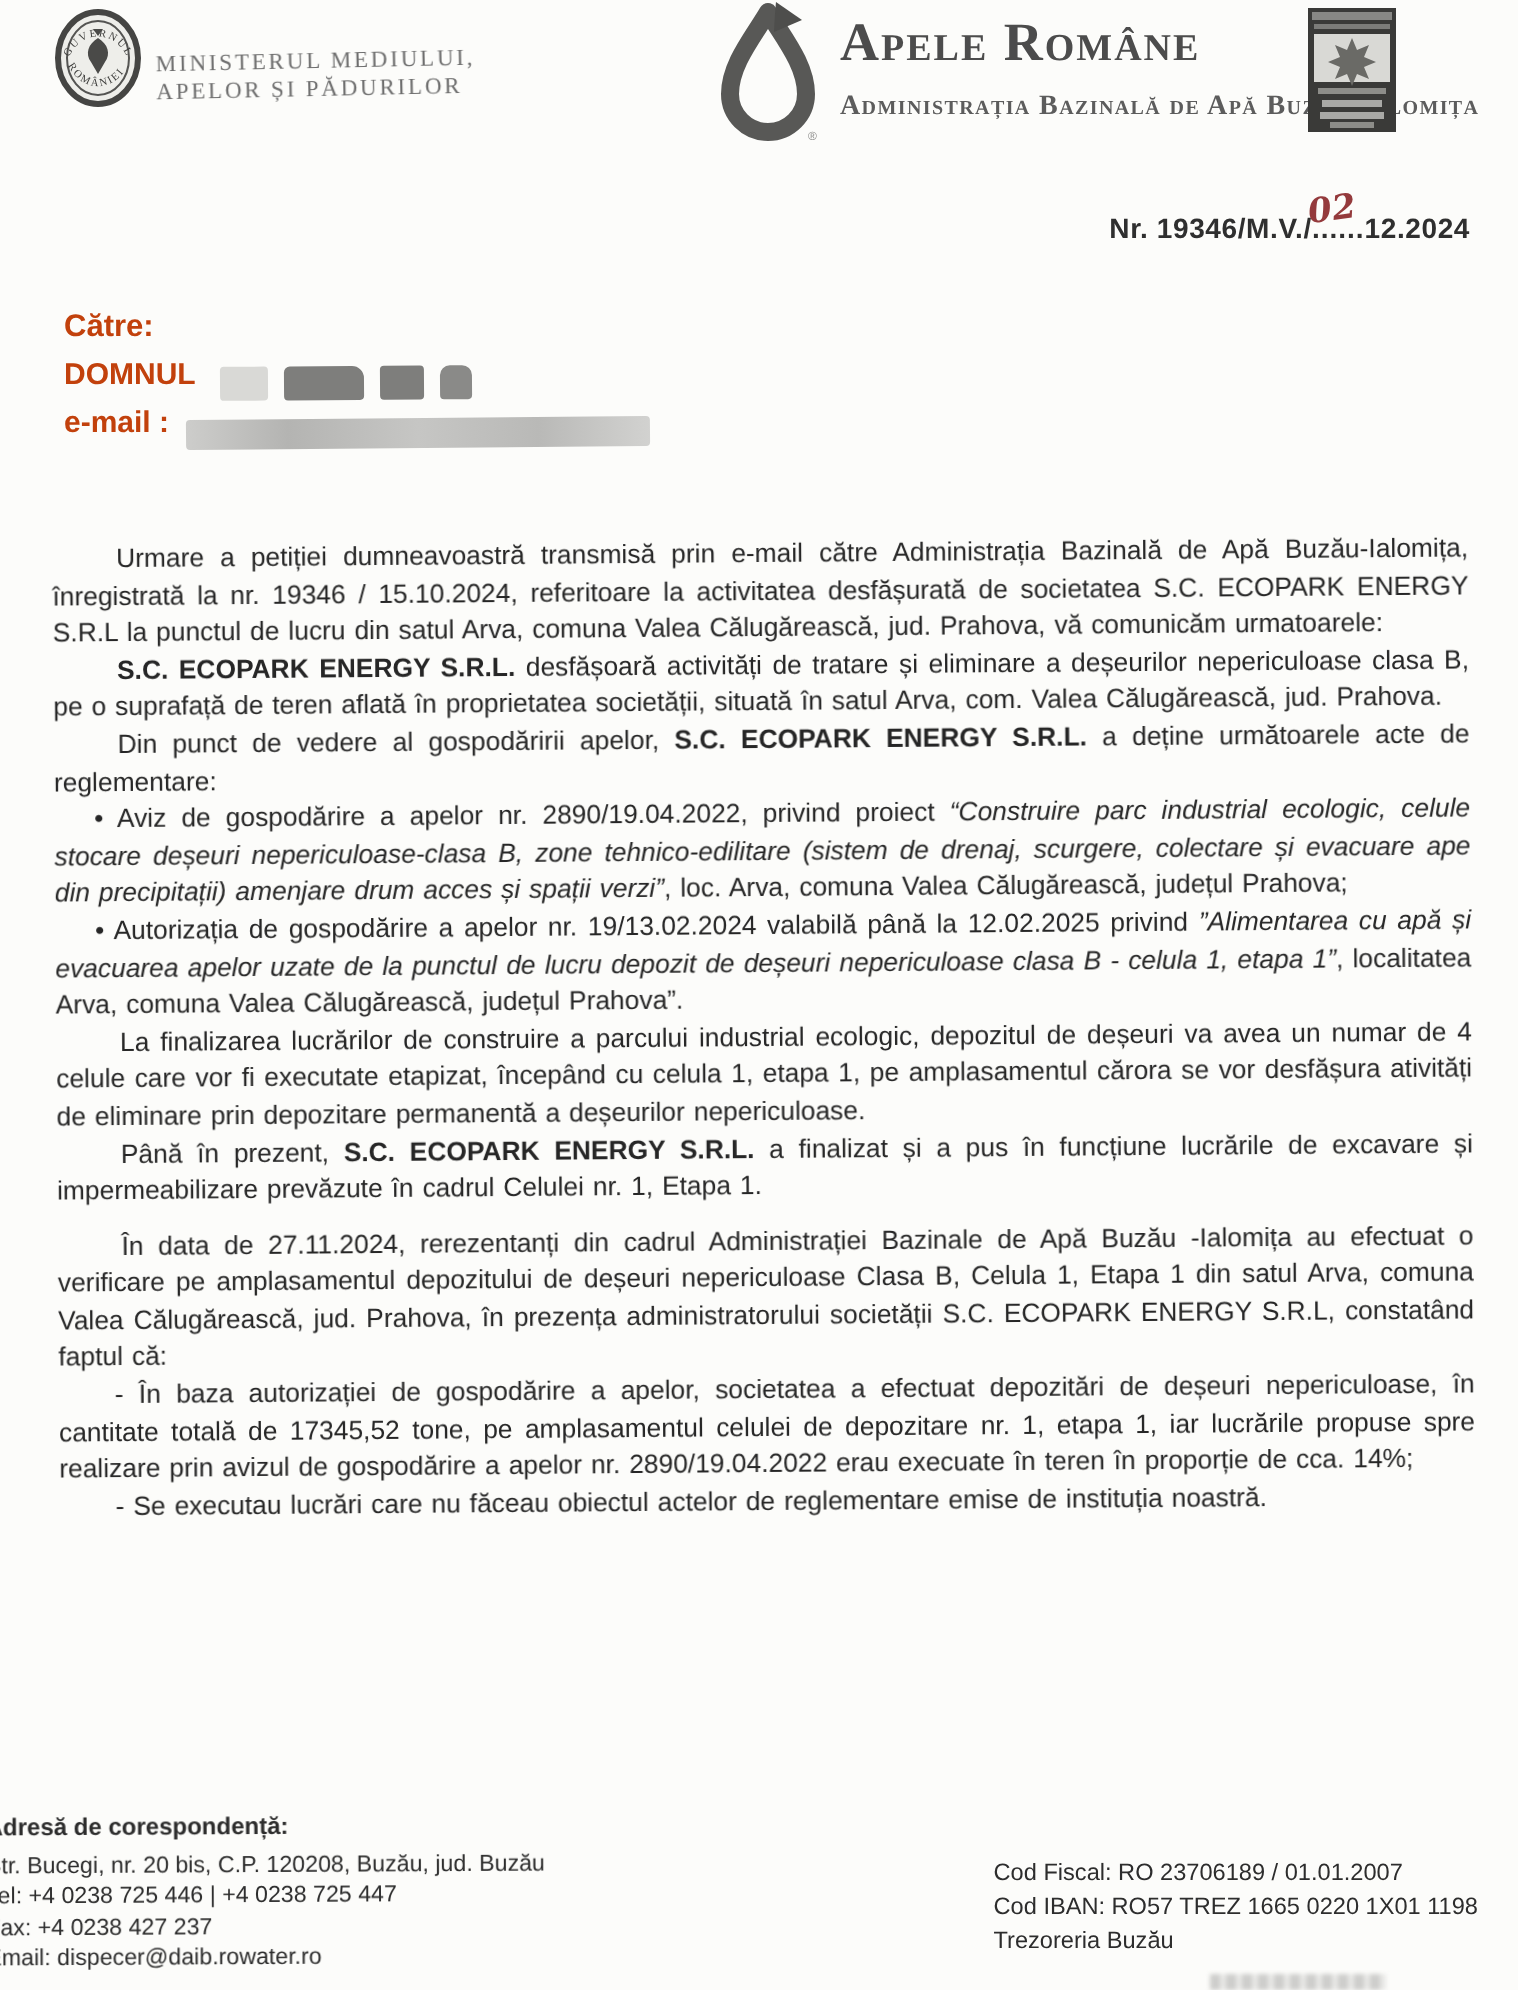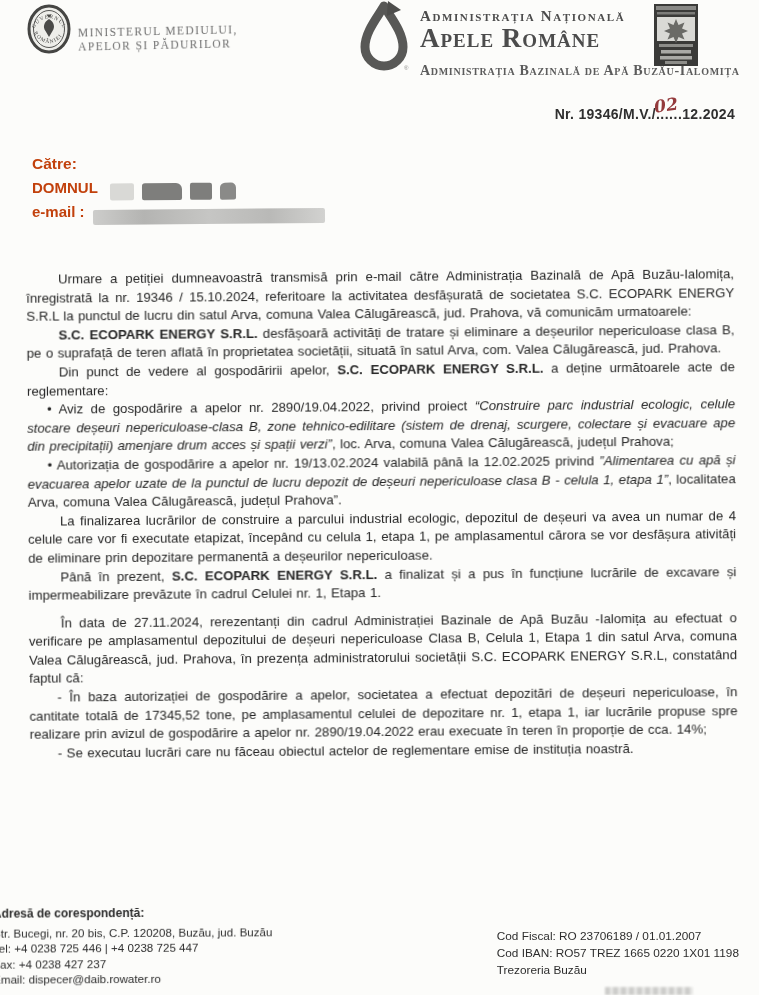--- a/index.html
+++ b/index.html
@@ -96,21 +96,20 @@
 
   <div class="anar-logo">
     <svg width="58" height="72" viewBox="0 0 58 72">
       <path d="M29 6 C22 18 10 32 10 47 a19 19 0 0 0 38 0 C48 32 36 18 29 6 Z" fill="none" stroke="#585856" stroke-width="9" stroke-linejoin="round"></path>
       <path d="M33 1 l13 9 -14 6 c0 0 .4 -9 1 -15 z" fill="#4e4e4c"></path>
       <text x="49" y="70" font-size="6" fill="#8a8a88">®</text>
     </svg>
   </div>
 
   <div class="anar-text">
-    <div class="anar-l1">Administrația Națională</div>
     <div class="anar-l2">Apele Române</div>
     <div class="anar-l3">Administrația Bazinală de Apă Buzău-Ialomița</div>
   </div>
 
   <div class="stamp">
     <svg width="44" height="62" viewBox="0 0 44 62">
       <rect x="0" y="0" width="44" height="62" fill="#3a3a38"></rect>
       <rect x="2" y="2" width="40" height="4" fill="#c8c8c4" opacity=".55"></rect>
       <rect x="3" y="8" width="38" height="2.5" fill="#bdbdb9" opacity=".5"></rect>
       <rect x="3" y="13" width="38" height="24" fill="#d9d9d5"></rect>

